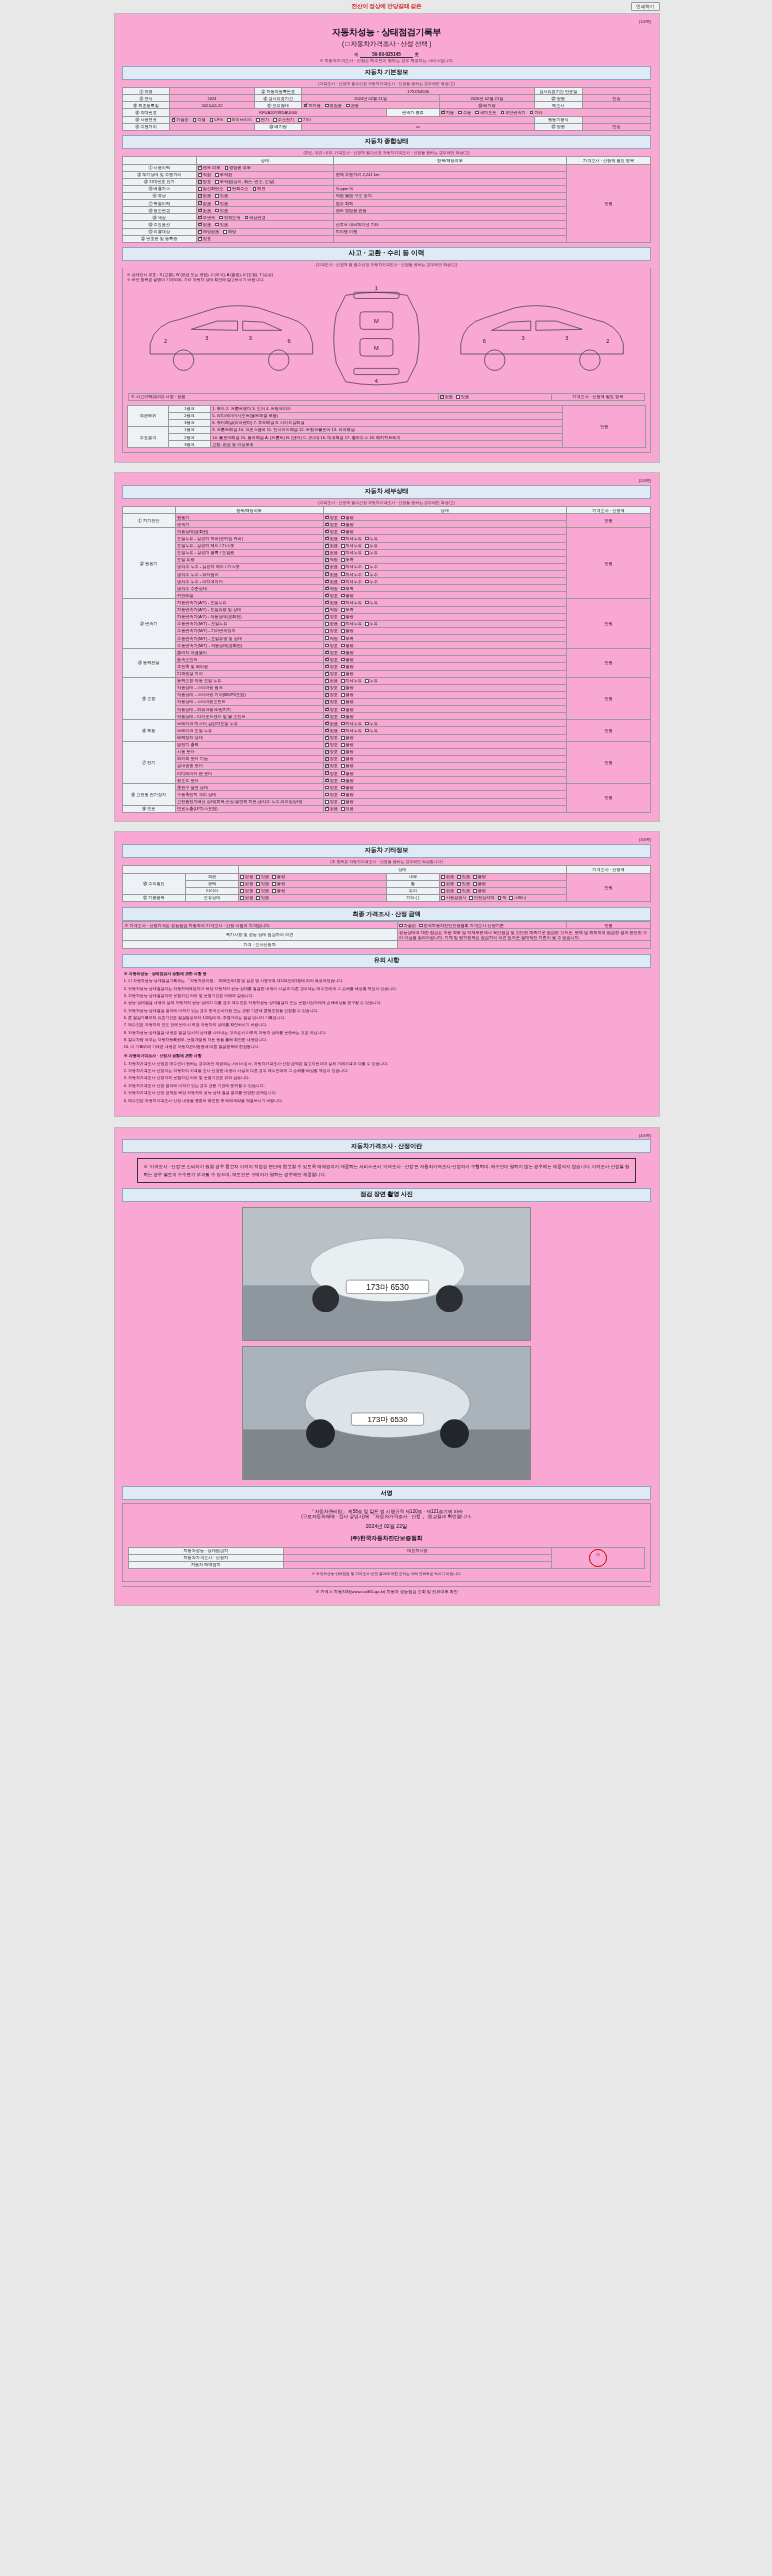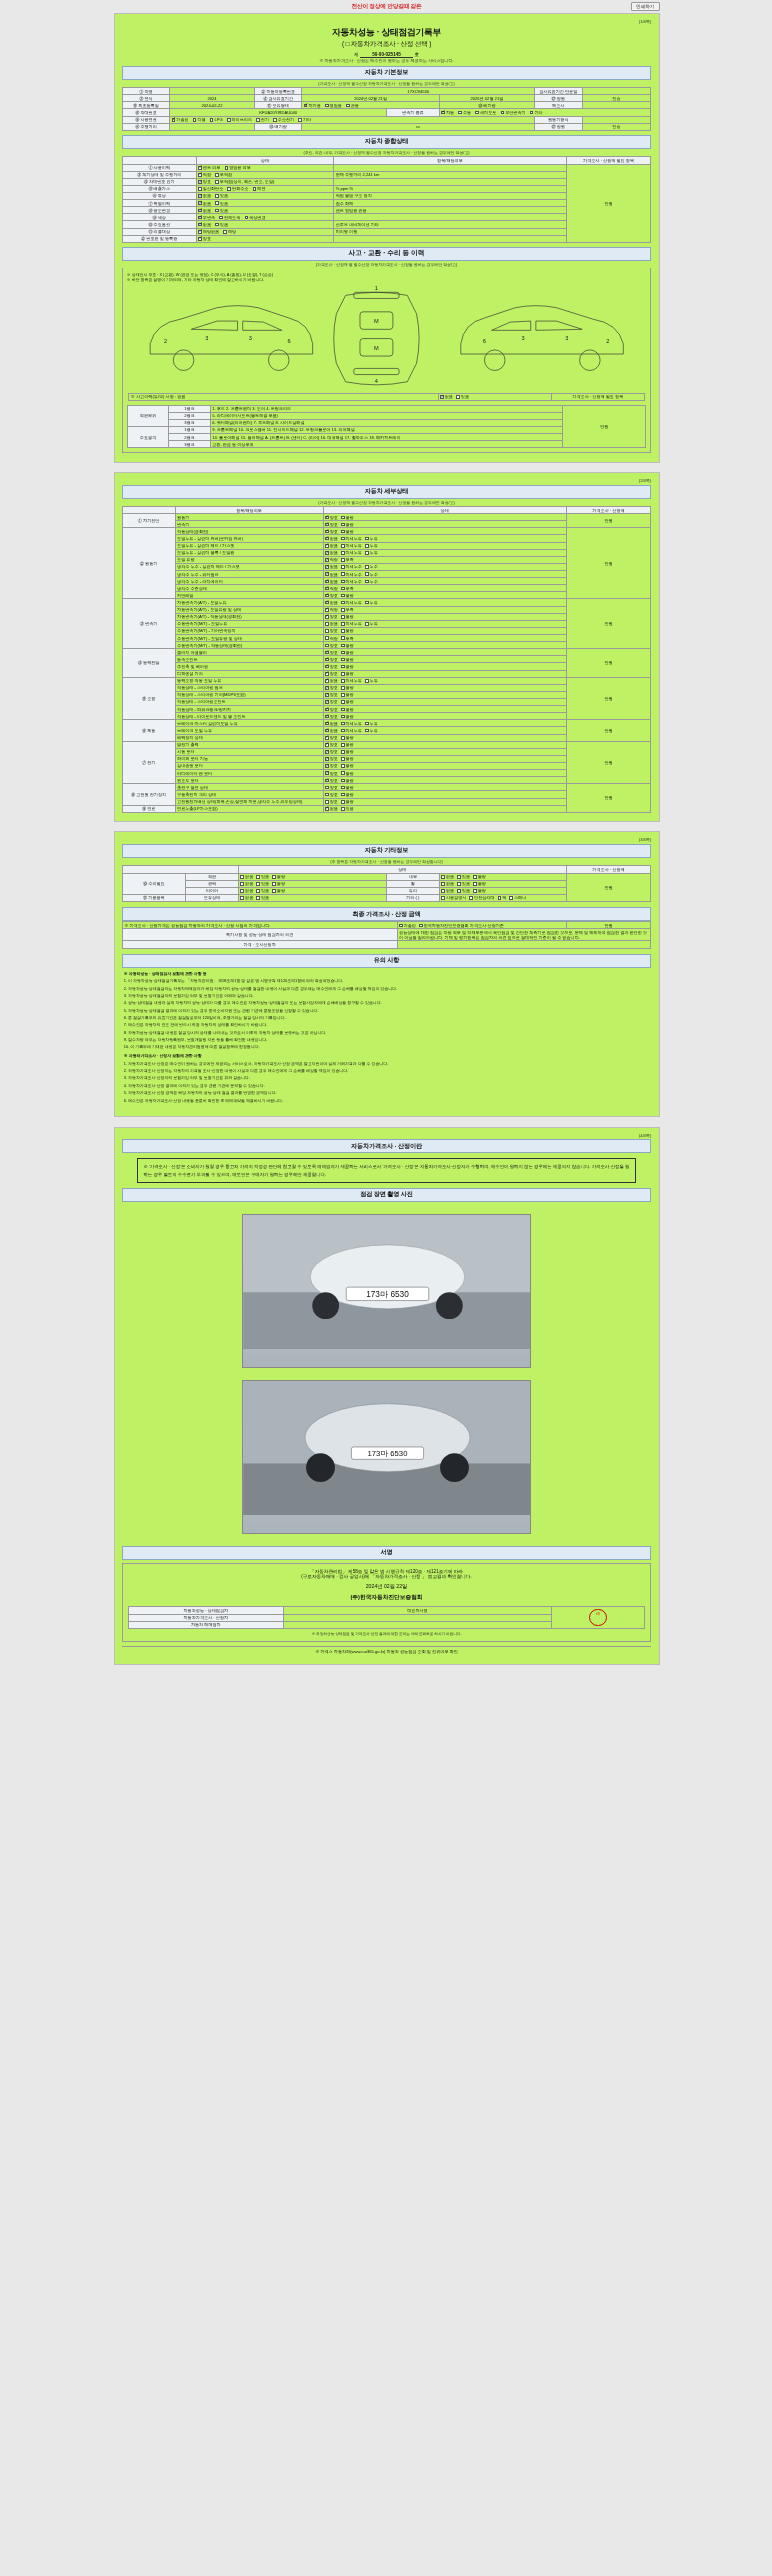--- a/index.html
+++ b/index.html
@@ -7,21 +7,21 @@
   body {
     width:773px;
     background:#e8e8e8;
     font-family:"Liberation Sans", sans-serif;
     font-size:4.6px;
     color:#111;
   }
   .page {
     width:546px;
     margin:0 auto 9.3px auto;
-    background:#bef264;
+    background:#f9a8d4;
     border:0.5px solid #bdbdbd;
     padding:5.2px 7.2px 8.2px 7.2px;
     position:relative;
   }
   .topbar {
     width:546px; margin:0 auto; padding:3.1px 0 2.1px 0;
     display:flex; align-items:center; justify-content:center; position:relative;
   }
   .topbar .warn { color:#d21e1e; font-size:5.7px; font-weight:bold; letter-spacing:-0.2px; }
   .topbar .btn {
@@ -56,21 +56,21 @@
   .opt { display:inline-block; margin-right:3.1px; white-space:nowrap; }
   .sec-title { text-align:center; font-size:6.7px; font-weight:bold; background:#dfeaf5; border:0.5px solid #8aa7c4; padding:1.5px 0; margin-top:4.1px;}
   .diagram { border:0.5px solid #9a9a9a; border-top:none; padding:4.1px; }
   .carfig { width:100%; height:108px; position:relative; }
   .small { font-size:3.9px; }
   .tiny { font-size:3.6px; }
   .note-list { font-size:3.9px; line-height:1.5; padding:3.1px 2.1px; }
   .note-list p { margin:0 0 1.5px 0; }
   .center { text-align:center; }
   .photo {
-    width:289px; height:154px; margin:12px auto; border:0.5px solid #888;
+    width:289px; height:134px; margin:5px auto; border:0.5px solid #888;
     background:linear-gradient(#cfd6db,#aab3ba); position:relative; overflow:hidden;
   }
   .sign-area { border:0.5px solid #9a9a9a; padding:5.2px; margin-top:3.1px; }
   .footer-bar { text-align:center; font-size:4.1px; padding:2.1px; border-top:0.5px solid #999; margin-top:4.1px;}
   .caution-box { border:1px solid #333; padding:4.1px 5.2px; margin:5.2px 15.5px; font-size:4.4px; line-height:1.6;}
   .mark-legend { font-size:3.9px; padding:1.5px; }
   .stamp {
     display:inline-block; width:17.5px;height:17.5px;border:1px solid #c00;border-radius:50%;
     color:#c00; font-size:3.6px; text-align:center; line-height:5.2px; padding-top:2.6px;
   }

